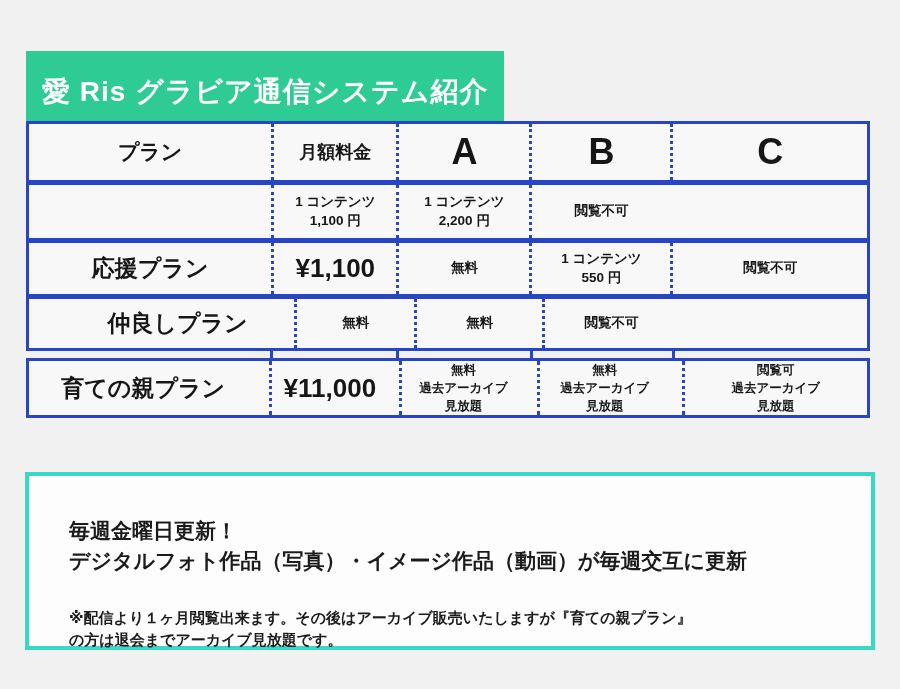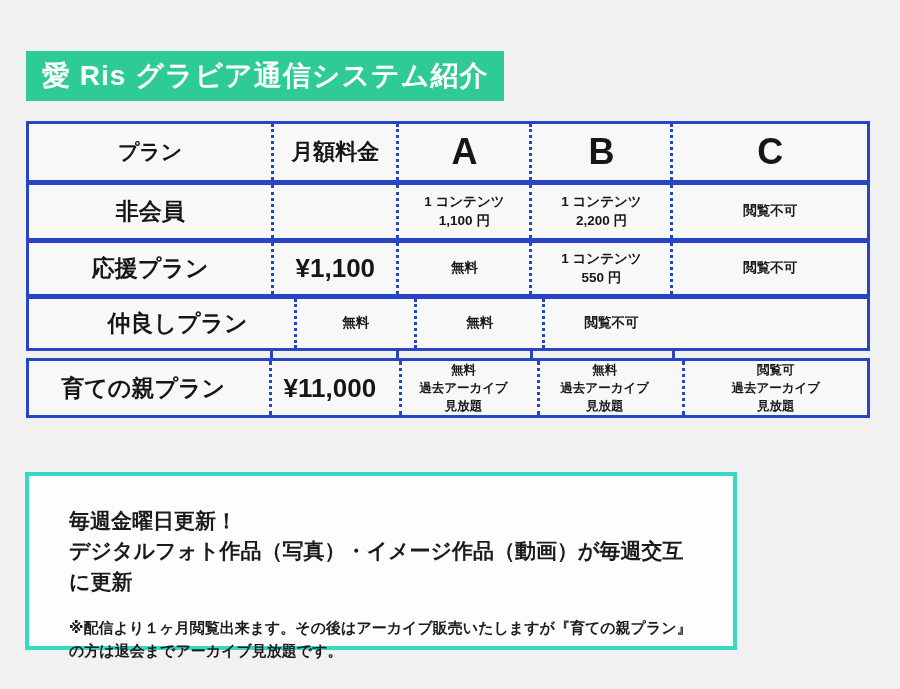--- a/index.html
+++ b/index.html
@@ -8,21 +8,21 @@
     width:900px;height:689px;
     background:#f1f1f2;
     font-family:"Liberation Sans","DejaVu Sans",sans-serif;
     color:#161616;
     overflow:hidden;
   }
   
   .banner{
     position:absolute;left:26px;top:51px;
     height:46px;line-height:46px;
-    padding:2px 16px;
+    padding:18px 16px;
     background:#2ecb94;
     color:#ffffff;
     font-size:28px;font-weight:700;
     letter-spacing:1px;
     white-space:nowrap;
   }
   
   .table{
     position:absolute;left:26px;top:121px;width:844px;
     display:flex;flex-direction:column;
@@ -51,40 +51,40 @@
     display:flex;align-items:center;justify-content:center;
     text-align:center;
     font-weight:700;
     white-space:pre-line;
     box-sizing:border-box;
   }
   .cell + .cell{border-left:3px dotted #2845c6;}
   .gcell{box-sizing:border-box;}
   .gcell + .gcell{border-left:3px dotted #2845c6;}
   .h-plan{font-size:21px;}
-  .h-price{font-size:22px;text-align:right;}
+  .h-price{font-size:18px;text-align:right;}
   .h-abc{font-size:36px;}
   .plan-name{font-size:23px;}
   .price{font-size:26px;}
   .small{font-size:13.5px;line-height:1.35;}
   .tiny{font-size:12.5px;line-height:1.45;}
   
   .info-box{
     position:absolute;left:25px;top:472px;
-    width:712px;height:178px;
+    width:850px;height:178px;
     box-sizing:border-box;
     background:#fdfdfe;
     border:4px solid #38d8c5;
-    padding:30px 40px;
+    padding:40px 40px;
   }
   .info-line{
     font-size:21px;font-weight:700;line-height:1.45;color:#1b1b1b;
   }
   .info-note{
-    margin-top:20px;
+    margin-top:30px;
     font-size:15px;font-weight:700;line-height:1.5;
     white-space:pre-line;color:#1b1b1b;
   }
 </style>
 </head>
 <body>
 
 <div class="page">
 
   <div class="banner">愛 Ris グラビア通信システム紹介</div>
@@ -93,21 +93,20 @@
 
     <div class="row h-row">
       <div class="cell h-plan">プラン</div>
       <div class="cell h-price">月額料金</div>
       <div class="cell h-abc">A</div>
       <div class="cell h-abc">B</div>
       <div class="cell h-abc">C</div>
     </div>
 
     <div class="row r1">
-      <div class="cell plan-name">非会員</div>
       <div class="cell price"></div>
       <div class="cell small">1 コンテンツ
 1,100 円</div>
       <div class="cell small">1 コンテンツ
 2,200 円</div>
       <div class="cell small">閲覧不可</div>
     </div>
 
     <div class="row r2">
       <div class="cell plan-name">応援プラン</div>

